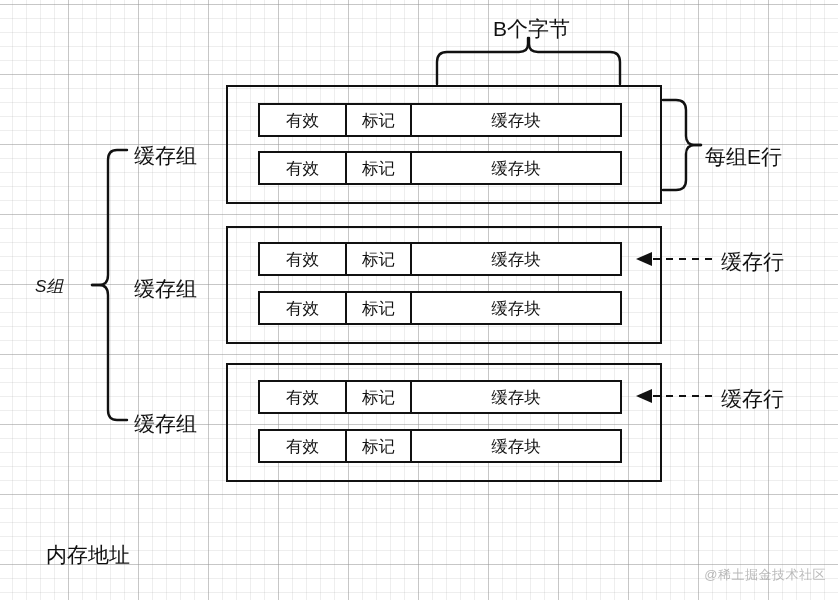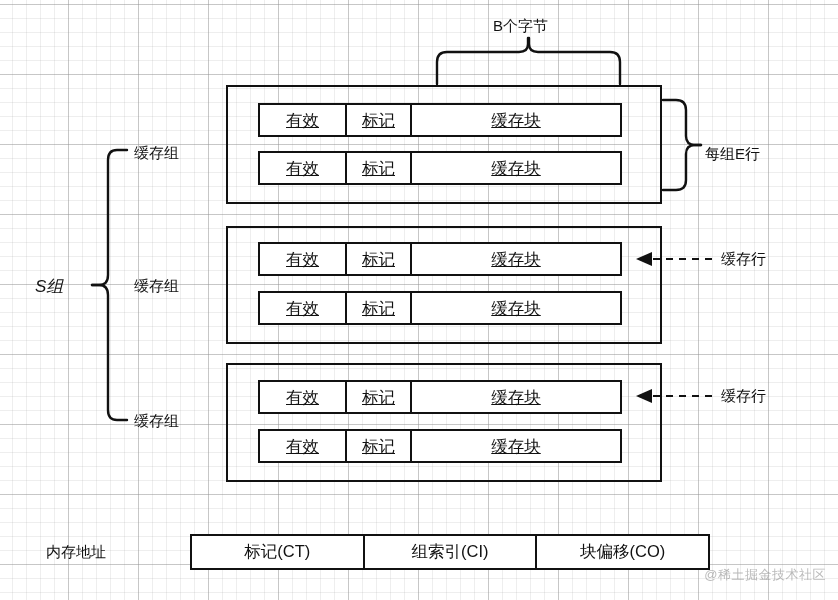--- a/index.html
+++ b/index.html
@@ -42,30 +42,29 @@
   }
   .cell {
     box-sizing: border-box;
     display: flex;
     align-items: center;
     justify-content: center;
     font-size: 16.5px;
     line-height: 1;
     white-space: nowrap;
     color: #111111;
-    text-decoration: underline;
   }
   .cell.valid  { width: 87px; border-right: 2.5px solid #111111; }
   .cell.tag    { width: 65px; border-right: 2.5px solid #111111; }
   .cell.block  { flex: 1 1 auto; }
 
   
   .lbl {
     position: absolute;
-    font-size: 15px;
+    font-size: 21px;
     line-height: 1;
     white-space: nowrap;
     color: #111111;
   }
   .lbl.big { font-size: 17px; font-style: italic; }
 
   
   #overlay {
     position: absolute;
     left: 0; top: 0;
@@ -165,25 +164,20 @@
   </div>
 
   <div class="lbl" style="left:134px; top:413px;">缓存组</div>
 
   <div class="lbl" style="left:721px; top:388px;">缓存行</div>
 
   <div class="lbl big" style="left:35px; top:278px;">S组</div>
 
   <div class="lbl" style="left:46px; top:544px;">内存地址</div>
 
-  <div id="addr-bar">
-    <div class="acell">标记(CT)</div>
-    <div class="acell">组索引(CI)</div>
-    <div class="acell">块偏移(CO)</div>
-  </div>
 
   <svg id="overlay" viewBox="0 0 838 600">
 
     <g fill="none" stroke="#111111" stroke-width="2.4" stroke-linecap="round">
       <path d="M 437,84 L 437,62 Q 437,52 447,52 L 519,52 Q 528,52 528,44 L 528,38"></path>
       <path d="M 620,84 L 620,62 Q 620,52 610,52 L 538,52 Q 529,52 529,44 L 529,38"></path>
     </g>
 
     <g fill="none" stroke="#111111" stroke-width="2.4" stroke-linecap="round">
       <path d="M 663,100 L 676,100 Q 686,100 686,110 L 686,136 Q 686,145 695,145 L 701,145"></path>

